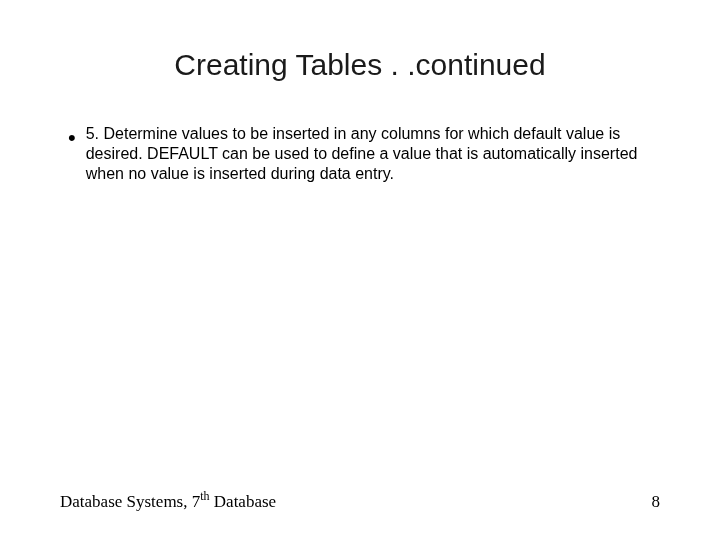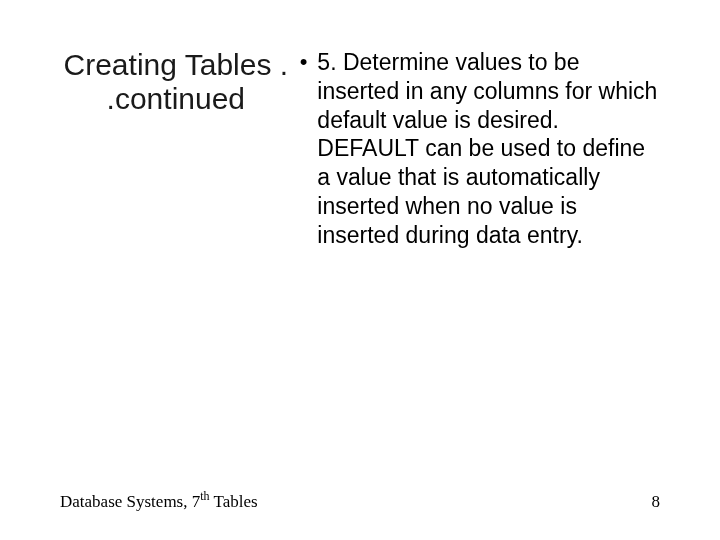--- a/index.html
+++ b/index.html
@@ -8,42 +8,42 @@
       background: #ffffff;
       font-family: Arial, Helvetica, sans-serif;
       color: #000000;
       position: relative;
     }
     .slide {
       width: 100%;
       height: 100%;
       padding: 48px 60px 30px 60px;
       display: flex;
-      flex-direction: row;
+      flex-direction: column;
     }
     .title {
       font-size: 30px;
       font-weight: 400;
       text-align: center;
       margin-bottom: 42px;
       color: #1a1a1a;
     }
     .bullet-item {
       display: flex;
       align-items: flex-start;
       margin-left: 8px;
     }
     .bullet {
       font-size: 22px;
       line-height: 1.25;
       margin-right: 10px;
       flex-shrink: 0;
     }
     .bullet-text {
-      font-size: 23px;
+      font-size: 16px;
       line-height: 1.25;
       max-width: 560px;
     }
     .footer {
       position: absolute;
       bottom: 28px;
       left: 60px;
       right: 60px;
       display: flex;
       justify-content: space-between;
@@ -65,17 +65,17 @@
 <body>
 
 <div class="slide">
   <h1 class="title">Creating Tables . .continued</h1>
   <div class="bullet-item">
     <span class="bullet">•</span>
     <span class="bullet-text">5. Determine values to be inserted in any columns for which default value is desired. DEFAULT  can be used to define a value that is automatically inserted when no value is inserted during data entry.</span>
   </div>
   <div class="footer">
     <span class="footer-left">
-      <span>Database Systems, 7</span><sup>th</sup><span> Tables</span>
+      <span>Database Systems, 7</span><sup>th</sup><span> Database</span>
     </span>
     <span class="footer-right">8</span>
   </div>
 </div>
 
 </body></html>

